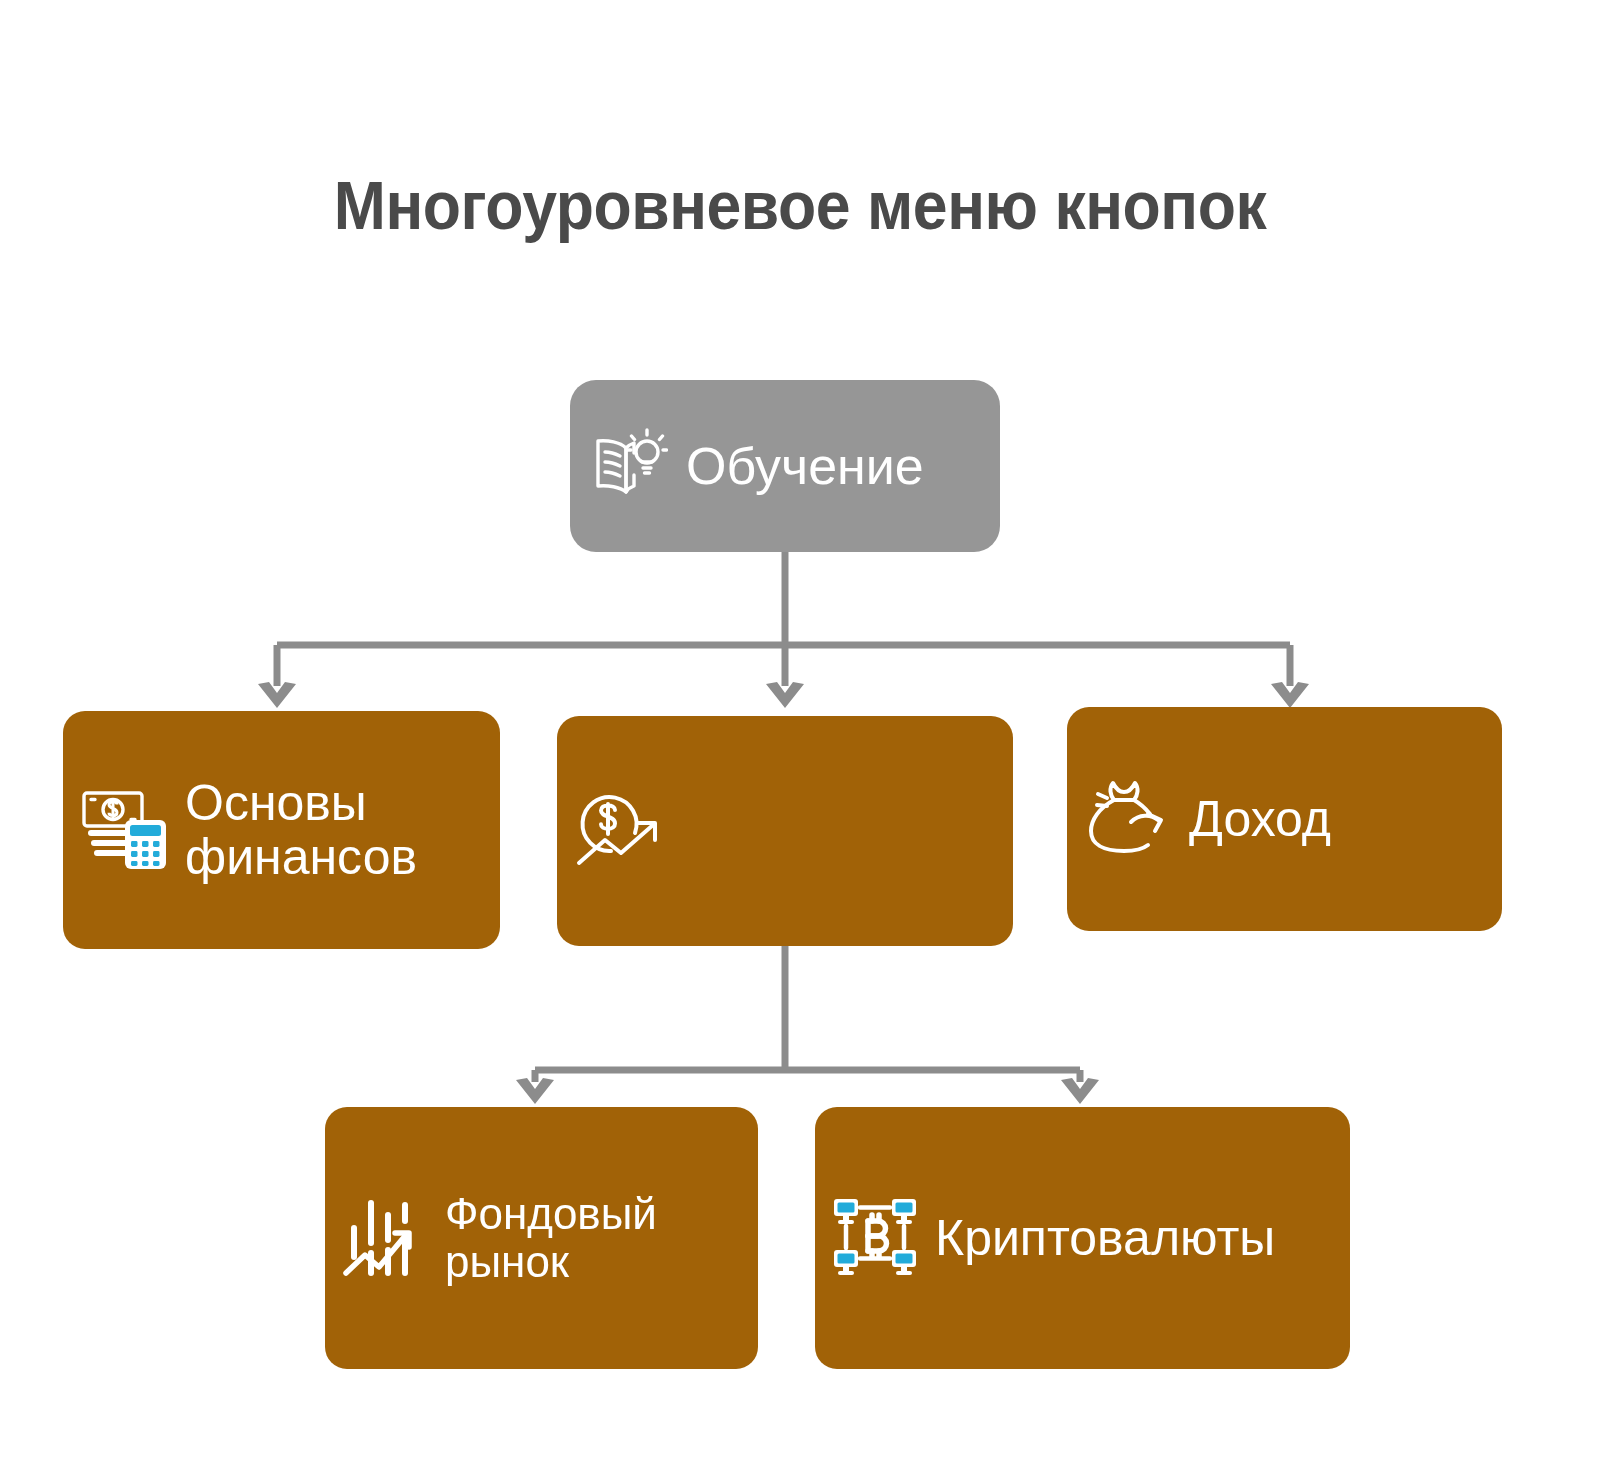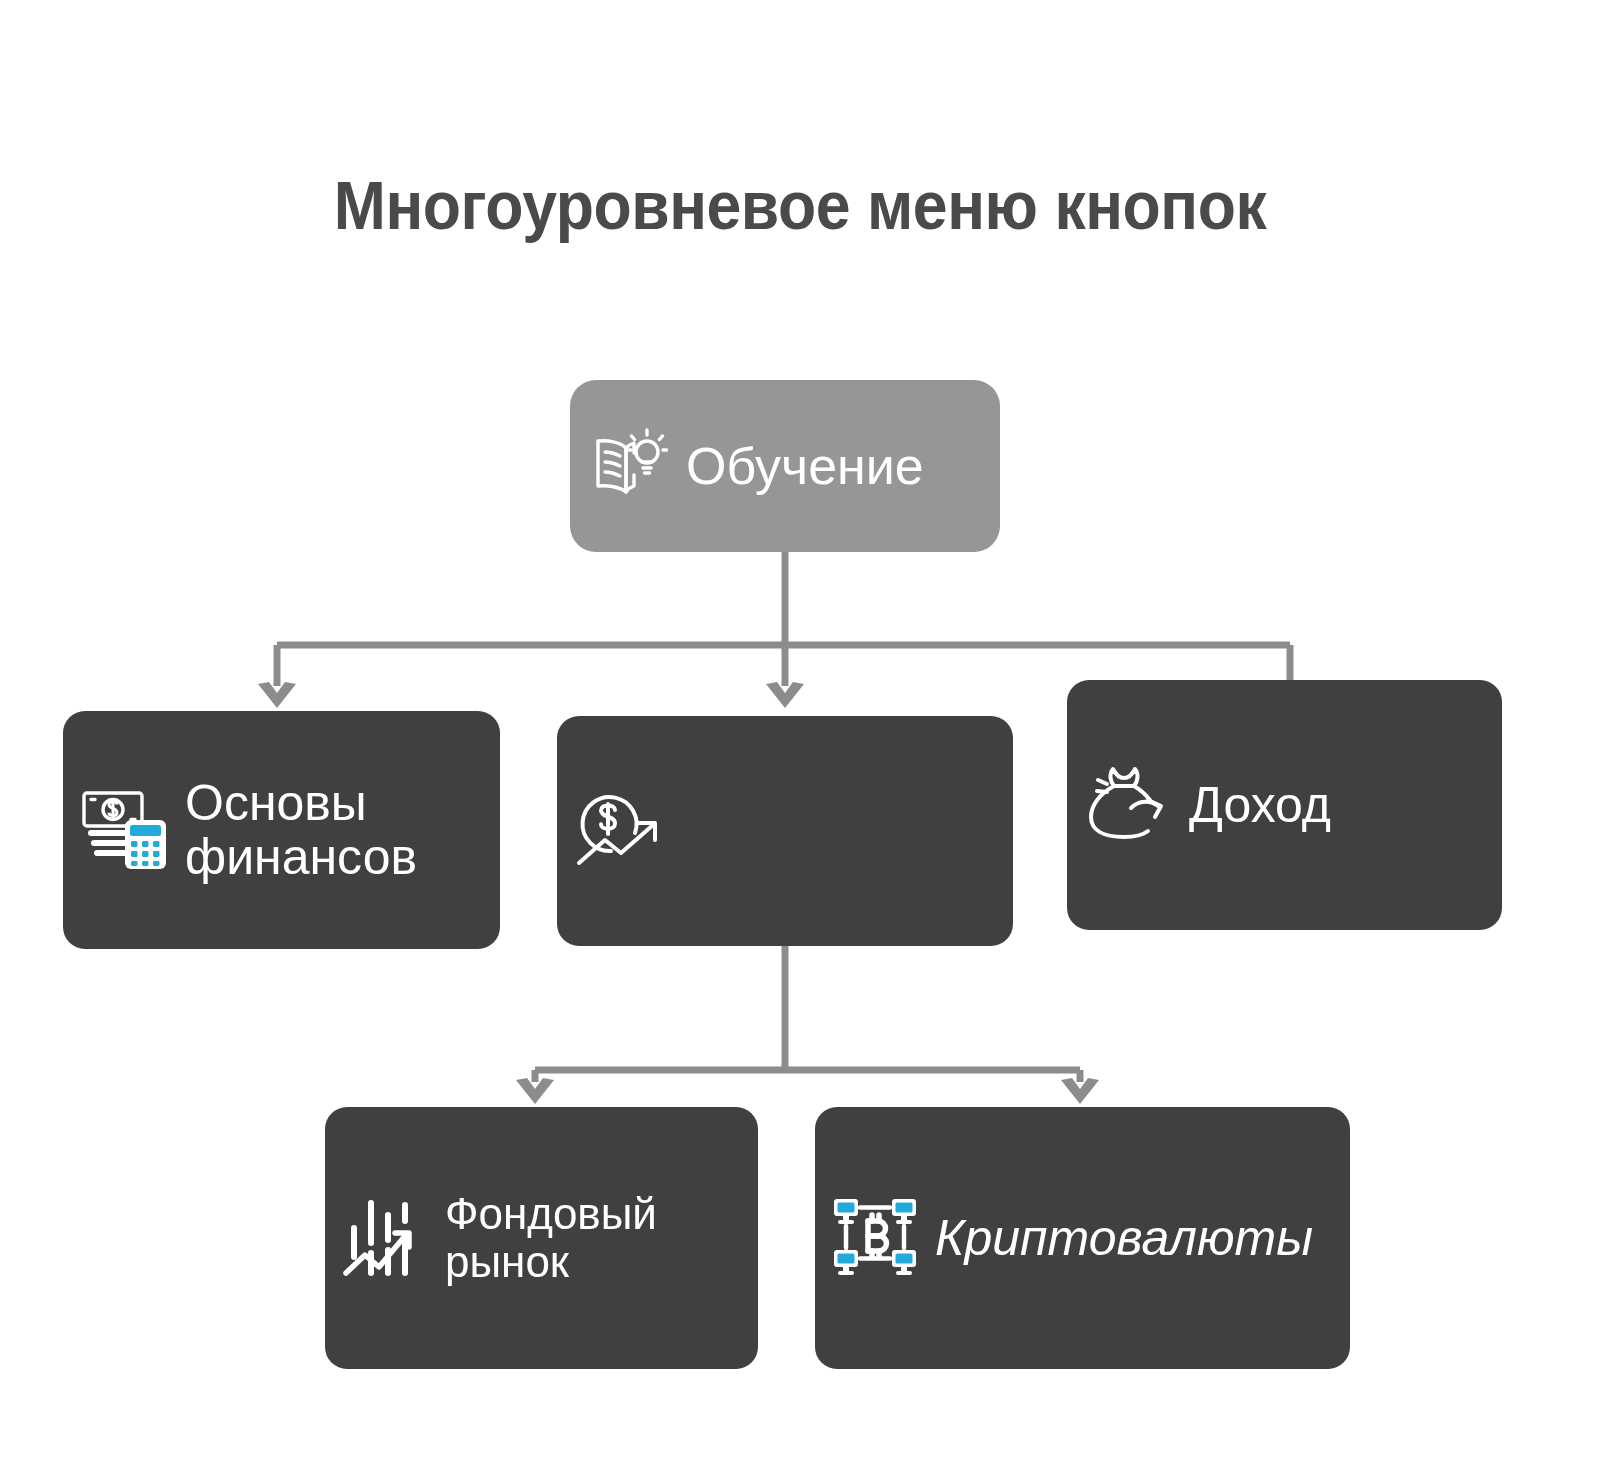--- a/index.html
+++ b/index.html
@@ -56,21 +56,21 @@
     align-items: center;
     gap: 18px;
     color: #ffffff;
     padding: 0 18px;
   }
   .node.root {
     background: #969696;
     border-radius: 26px;
   }
   .node.branch {
-    background: #404040;
+    background: #a16207;
   }
   .node .node-icon {
     flex: 0 0 auto;
     display: block;
   }
   .node .node-label {
     font-family: "Liberation Sans", sans-serif;
     color: #ffffff;
     font-weight: normal;
     line-height: 1.08;
@@ -81,28 +81,28 @@
   
   #node-root       { left: 570px;  top: 332px;  width: 430px; height: 172px; }
   #node-root .node-label       { font-size: 52px; }
 
   #node-basics     { left: 63px;   top: 663px;  width: 437px; height: 238px; }
   #node-basics .node-label     { font-size: 50px; }
 
   #node-invest     { left: 557px;  top: 668px;  width: 456px; height: 230px; }
   #node-invest .node-label     { font-size: 50px; }
 
-  #node-income     { left: 1067px; top: 632px;  width: 435px; height: 250px; }
+  #node-income     { left: 1067px; top: 659px;  width: 435px; height: 224px; }
   #node-income .node-label     { font-size: 50px; }
 
   #node-stock      { left: 325px;  top: 1059px; width: 433px; height: 262px; }
   #node-stock .node-label      { font-size: 44px; }
 
   #node-crypto     { left: 815px;  top: 1059px; width: 535px; height: 262px; }
-  #node-crypto .node-label     { font-size: 50px; font-style: italic; }
+  #node-crypto .node-label     { font-size: 50px; }
 </style>
 </head>
 <body>
 
 <div id="canvas">
 
   <div id="page-title">Многоуровневое меню кнопок</div>
 
   <svg id="connectors" viewBox="0 0 1600 1457" xmlns="http://www.w3.org/2000/svg">
     <g stroke="#8c8c8c" stroke-width="7" fill="none" stroke-linecap="butt">

